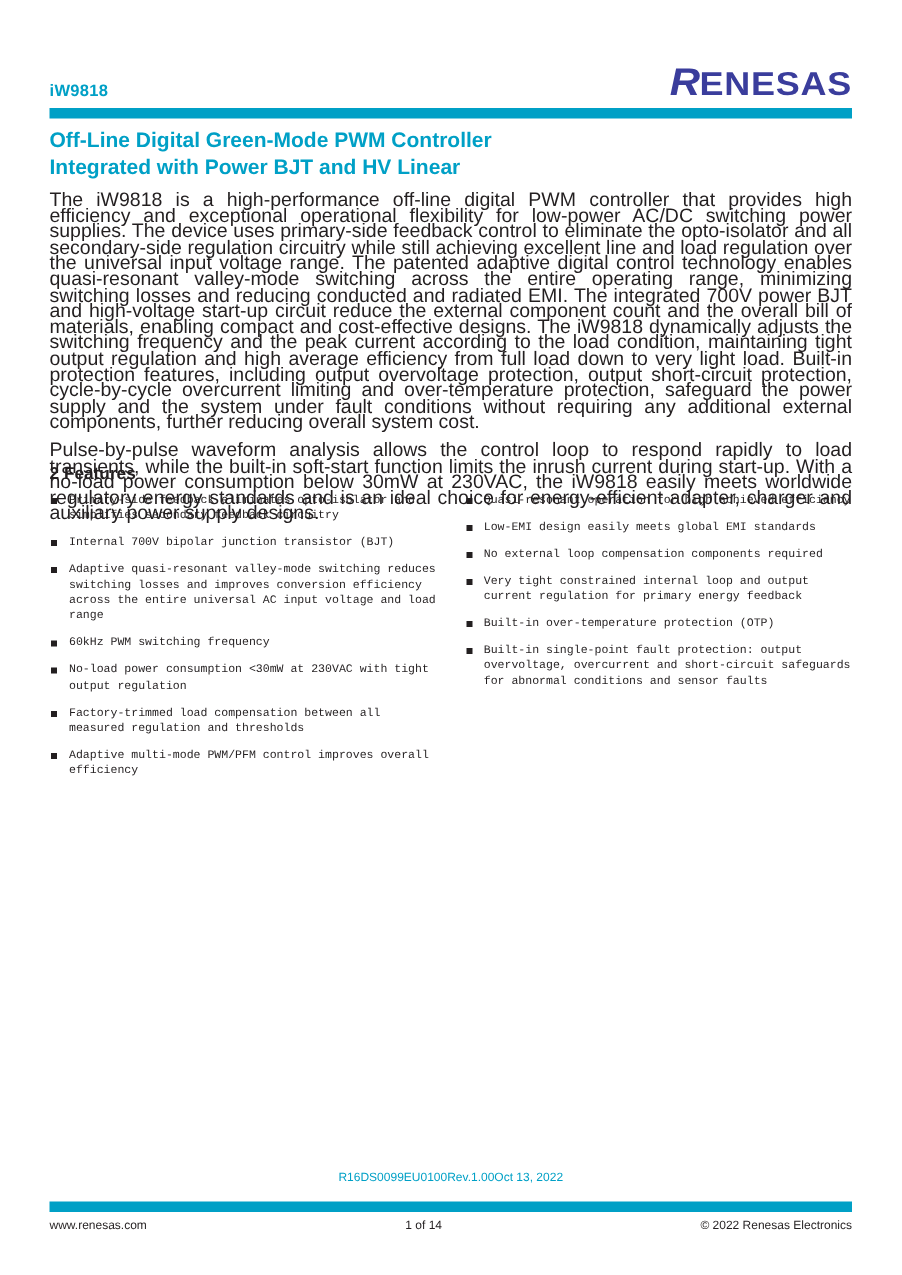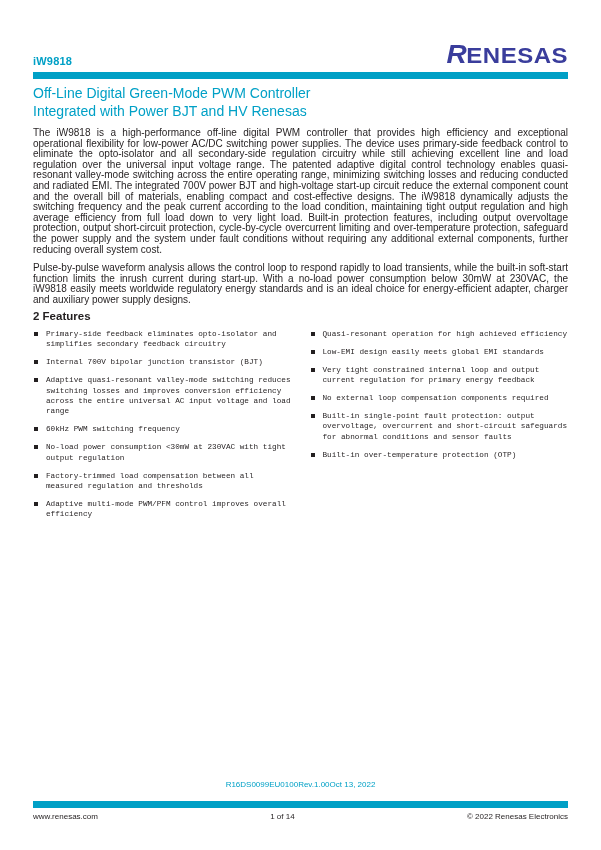--- a/index.html
+++ b/index.html
@@ -21,30 +21,30 @@
     letter-spacing:0.5px; transform:scaleY(0.92); transform-origin:top right;
     font-family:"Liberation Sans", sans-serif;
   }
   .logo .logo-r { font-size:28px; font-style:italic; margin-right:-1px; }
   .header-rule {
     position:absolute; left:33px; top:72px; width:535px; height:7px;
     background:#00a0c6;
   }
   .doc-title {
     position:absolute; left:33px; top:84px; width:480px;
-    font-size:14px; font-weight:normal; color:#00a0c6; line-height:18px;
+    font-size:14px; font-weight:bold; color:#00a0c6; line-height:18px;
   }
 
   
   .section-heading {
     font-size:11.5px; font-weight:bold; color:#231f20; margin-bottom:7px;
   }
   .desc-block { position:absolute; left:33px; top:128px; width:535px; }
   .desc-block p {
-    font-size:10px; line-height:10.6px; text-align:justify; margin-bottom:8px;
+    font-size:13px; line-height:10.6px; text-align:justify; margin-bottom:8px;
     color:#231f20;
   }
 
   .features-block { position:absolute; left:33px; top:310px; width:535px; }
   .feature-cols { display:flex; gap:18px; }
   .fcol { flex:1; }
   ul.bullets { list-style:none;font-family:Liberation Mono, monospace; }
   ul.bullets li {
     position:relative; padding-left:13px; margin-bottom:7.5px;
     font-size:7.7px; line-height:10.4px; color:#231f20;
@@ -77,21 +77,21 @@
   <div class="part-number">iW9818</div>
 
   <div class="logo">
     <span class="logo-r">R</span><span>ENESAS</span>
   </div>
 
   <div class="header-rule"></div>
 
   <div class="doc-title">
     <div>Off-Line Digital Green-Mode PWM Controller</div>
-    <div>Integrated with Power BJT and HV Renesas</div>
+    <div>Integrated with Power BJT and HV Linear</div>
   </div>
 
   <div class="desc-block">
     <p>The iW9818 is a high-performance off-line digital PWM controller that provides high efficiency and exceptional operational flexibility for low-power AC/DC switching power supplies. The device uses primary-side feedback control to eliminate the opto-isolator and all secondary-side regulation circuitry while still achieving excellent line and load regulation over the universal input voltage range. The patented adaptive digital control technology enables quasi-resonant valley-mode switching across the entire operating range, minimizing switching losses and reducing conducted and radiated EMI. The integrated 700V power BJT and high-voltage start-up circuit reduce the external component count and the overall bill of materials, enabling compact and cost-effective designs. The iW9818 dynamically adjusts the switching frequency and the peak current according to the load condition, maintaining tight output regulation and high average efficiency from full load down to very light load. Built-in protection features, including output overvoltage protection, output short-circuit protection, cycle-by-cycle overcurrent limiting and over-temperature protection, safeguard the power supply and the system under fault conditions without requiring any additional external components, further reducing overall system cost.</p>
     <p>Pulse-by-pulse waveform analysis allows the control loop to respond rapidly to load transients, while the built-in soft-start function limits the inrush current during start-up. With a no-load power consumption below 30mW at 230VAC, the iW9818 easily meets worldwide regulatory energy standards and is an ideal choice for energy-efficient adapter, charger and auxiliary power supply designs.</p>
   </div>
 
   <div class="features-block">
     <div class="section-heading">2 Features</div>
     <div class="feature-cols">
@@ -103,24 +103,24 @@
           <li>60kHz PWM switching frequency</li>
           <li>No-load power consumption &lt;30mW at 230VAC with tight output regulation</li>
           <li>Factory-trimmed load compensation between all measured regulation and thresholds</li>
           <li>Adaptive multi-mode PWM/PFM control improves overall efficiency</li>
         </ul>
       </div>
       <div class="fcol">
         <ul class="bullets">
           <li>Quasi-resonant operation for high achieved efficiency</li>
           <li>Low-EMI design easily meets global EMI standards</li>
+          <li>No external loop compensation components required</li>
           <li>Very tight constrained internal loop and output current regulation for primary energy feedback</li>
-          <li>No external loop compensation components required</li>
+          <li>Built-in over-temperature protection (OTP)</li>
           <li>Built-in single-point fault protection: output overvoltage, overcurrent and short-circuit safeguards for abnormal conditions and sensor faults</li>
-          <li>Built-in over-temperature protection (OTP)</li>
         </ul>
       </div>
     </div>
   </div>
 
 
   <div class="footer">
     <div class="footer-top">
       <span>R16DS0099EU0100</span>
       <span>Rev.1.00</span>

